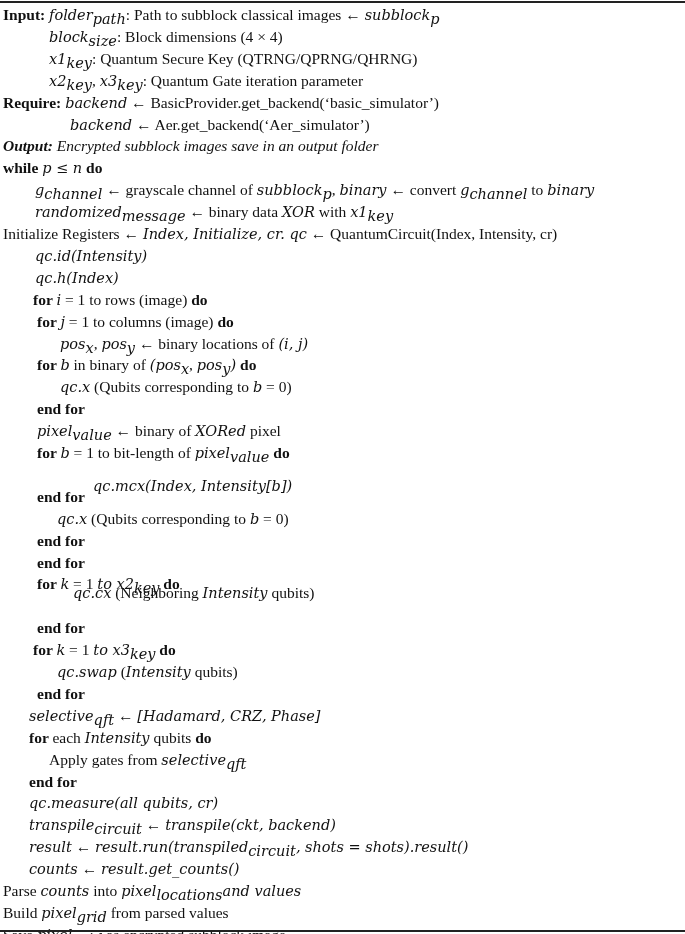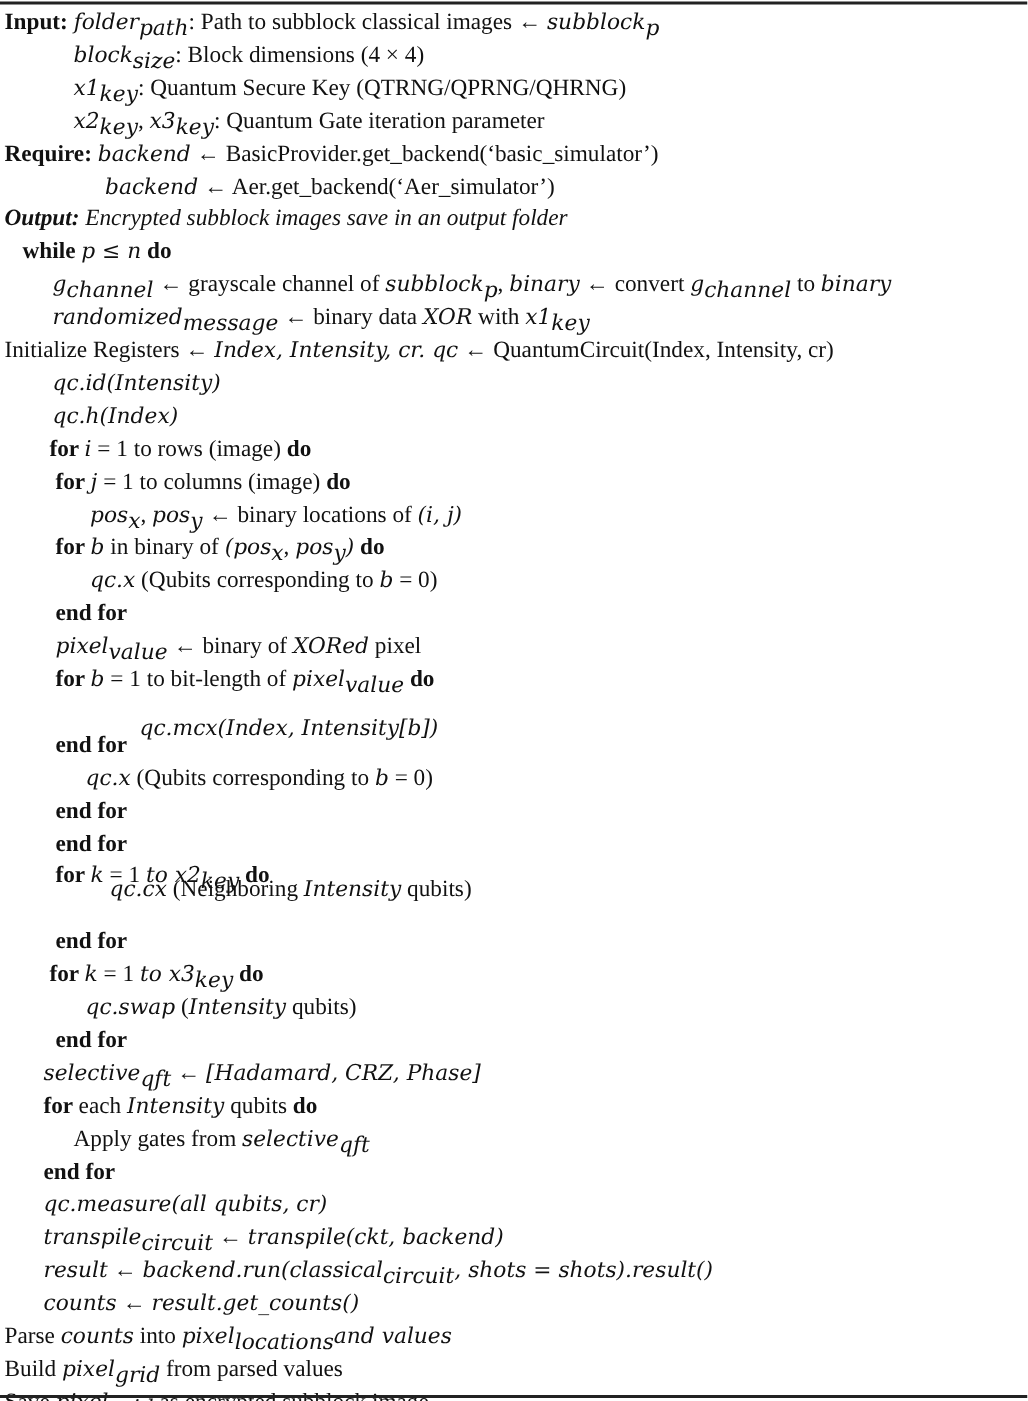--- a/index.html
+++ b/index.html
@@ -18,24 +18,24 @@
 
 <div class="rule-top"></div>
 <div class="algo" id="algo">
     <div class="ln" style="left: 0px; top: 0px;"><span class="kw">Input: </span><span class="m">folder</span><sub class="m">path</sub><span>: Path to subblock classical images ← </span><span class="m">subblock</span><sub class="m">p</sub></div>
     <div class="ln" style="left: 46px; top: 21.9px;"><span class="m">block</span><sub class="m">size</sub><span>: Block dimensions (4 × 4)</span></div>
     <div class="ln" style="left: 46px; top: 43.8px;"><span class="m">x1</span><sub class="m">key</sub><span>: Quantum Secure Key (QTRNG/QPRNG/QHRNG)</span></div>
     <div class="ln" style="left: 46px; top: 65.7px;"><span class="m">x2</span><sub class="m">key</sub><span>, </span><span class="m">x3</span><sub class="m">key</sub><span>: Quantum Gate iteration parameter</span></div>
     <div class="ln" style="left: 0px; top: 87.6px; text-align: right;"><span class="kw">Require:  </span><span class="m">backend</span><span> ← BasicProvider.get_backend(‘basic_simulator’)</span></div>
     <div class="ln" style="left: 67px; top: 109.5px; text-align: right;"><span class="m">backend</span><span> ← Aer.get_backend(‘Aer_simulator’)</span></div>
     <div class="ln" style="left: 0px; top: 131.4px; font-style: italic;"><span class="kw">Output: </span><span>Encrypted subblock images save in an output folder</span></div>
-    <div class="ln" style="left: 12px; top: 153.3px;"><span class="kw">while </span><span class="m">p ≤ n</span><span class="kw"> do</span></div>
+    <div class="ln" style="left: 0px; top: 153.3px;"><span class="kw">while </span><span class="m">p ≤ n</span><span class="kw"> do</span></div>
     <div class="ln" style="left: 32px; top: 175.2px;"><span class="m">g</span><sub class="m">channel</sub><span> ← grayscale channel of </span><span class="m">subblock</span><sub class="m">p</sub><span>, </span><span class="m">binary</span><span> ← convert </span><span class="m">g</span><sub class="m">channel</sub><span> to </span><span class="m">binary</span></div>
     <div class="ln" style="left: 32px; top: 197.1px;"><span class="m">randomized</span><sub class="m">message</sub><span> ← binary data </span><span class="m">XOR</span><span> with </span><span class="m">x1</span><sub class="m">key</sub></div>
-    <div class="ln" style="left: 0px; top: 219px;"><span>Initialize Registers ← </span><span class="m">Index, Intensity, cr.  qc</span><span> ← QuantumCircuit(Index, Intensity, cr)</span></div>
+    <div class="ln" style="left: 0px; top: 219px;"><span>Initialize Registers ← </span><span class="m">Index, Initialize, cr.  qc</span><span> ← QuantumCircuit(Index, Intensity, cr)</span></div>
     <div class="ln" style="left: 32px; top: 240.9px;"><span class="m">qc.id(Intensity)</span></div>
     <div class="ln" style="left: 32px; top: 262.8px;"><span class="m">qc.h(Index)</span></div>
     <div class="ln" style="left: 30px; top: 284.7px;"><span class="kw">for </span><span class="m">i</span><span> = 1 to rows (image) </span><span class="kw">do</span></div>
     <div class="ln" style="left: 34px; top: 306.6px;"><span class="kw">for </span><span class="m">j</span><span> = 1 to columns (image) </span><span class="kw">do</span></div>
     <div class="ln" style="left: 57px; top: 328.5px;"><span class="m">pos</span><sub class="m">x</sub><span>, </span><span class="m">pos</span><sub class="m">y</sub><span> ← binary locations of </span><span class="m">(i, j)</span></div>
     <div class="ln" style="left: 34px; top: 350.4px;"><span class="kw">for </span><span class="m">b</span><span> in binary of </span><span class="m">(</span><span class="m">pos</span><sub class="m">x</sub><span>, </span><span class="m">pos</span><sub class="m">y</sub><span class="m">)</span><span class="kw"> do</span></div>
     <div class="ln" style="left: 57px; top: 372.3px;"><span class="m">qc.x</span><span> (Qubits corresponding to </span><span class="m">b</span><span> = 0)</span></div>
     <div class="ln" style="left: 34px; top: 394.2px;"><span class="kw">end for</span></div>
     <div class="ln" style="left: 34px; top: 416.1px;"><span class="m">pixel</span><sub class="m">value</sub><span> ← binary of </span><span class="m">XORed</span><span> pixel</span></div>
     <div class="ln" style="left: 34px; top: 438px;"><span class="kw">for </span><span class="m">b</span><span> = 1 to bit-length of </span><span class="m">pixel</span><sub class="m">value</sub><span class="kw"> do</span></div>
@@ -49,19 +49,19 @@
     <div class="ln" style="left: 34px; top: 613.2px;"><span class="kw">end for</span></div>
     <div class="ln" style="left: 30px; top: 635.1px;"><span class="kw">for </span><span class="m">k</span><span> = 1 </span><span class="m">to x3</span><sub class="m">key</sub><span class="kw"> do</span></div>
     <div class="ln" style="left: 54px; top: 657px;"><span class="m">qc.swap</span><span> (</span><span class="m">Intensity</span><span> qubits)</span></div>
     <div class="ln" style="left: 34px; top: 678.9px;"><span class="kw">end for</span></div>
     <div class="ln" style="left: 26px; top: 700.8px;"><span class="m">selective</span><sub class="m">qft</sub><span> ←  </span><span class="m">[Hadamard, CRZ, Phase]</span></div>
     <div class="ln" style="left: 26px; top: 722.7px;"><span class="kw">for </span><span>each </span><span class="m">Intensity</span><span> qubits </span><span class="kw">do</span></div>
     <div class="ln" style="left: 46px; top: 744.6px;"><span>Apply gates from </span><span class="m">selective</span><sub class="m">qft</sub></div>
     <div class="ln" style="left: 26px; top: 766.5px;"><span class="kw">end for</span></div>
     <div class="ln" style="left: 26px; top: 788.4px;"><span class="m">qc.measure(all qubits, cr)</span></div>
     <div class="ln" style="left: 26px; top: 810.3px;"><span class="m">transpile</span><sub class="m">circuit</sub><span> ← </span><span class="m">transpile(ckt, backend)</span></div>
-    <div class="ln" style="left: 26px; top: 832.2px;"><span class="m">result</span><span>  ← </span><span class="m">backend.run(classical</span><sub class="m">circuit</sub><span class="m">, shots = shots).result()</span></div>
+    <div class="ln" style="left: 26px; top: 832.2px;"><span class="m">result</span><span>  ← </span><span class="m">result.run(transpiled</span><sub class="m">circuit</sub><span class="m">, shots = shots).result()</span></div>
     <div class="ln" style="left: 26px; top: 854.1px;"><span class="m">counts</span><span>  ← </span><span class="m">result.get_counts()</span></div>
     <div class="ln" style="left: 0px; top: 876px;"><span>Parse </span><span class="m">counts</span><span> into </span><span class="m">pixel</span><sub class="m">locations</sub><span class="m">and values</span></div>
     <div class="ln" style="left: 0px; top: 897.9px;"><span>Build </span><span class="m">pixel</span><sub class="m">grid</sub><span> from parsed values</span></div>
     <div class="ln" style="left: 0px; top: 919.8px;"><span>Save </span><span class="m">pixel</span><sub class="m">grid</sub><span> as encrypted subblock image.</span></div>
   </div>
 <div class="rule-bot"></div>
 
 </body></html>

